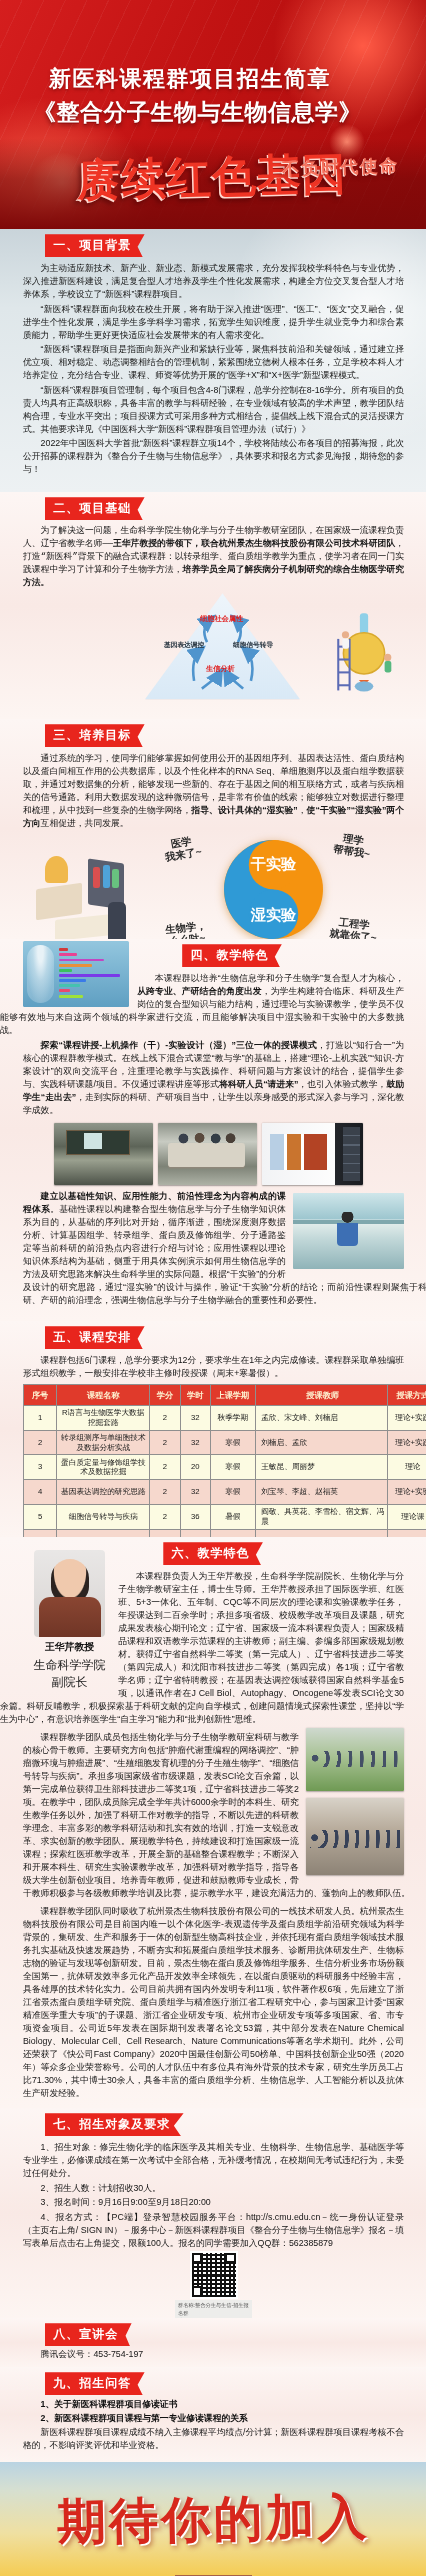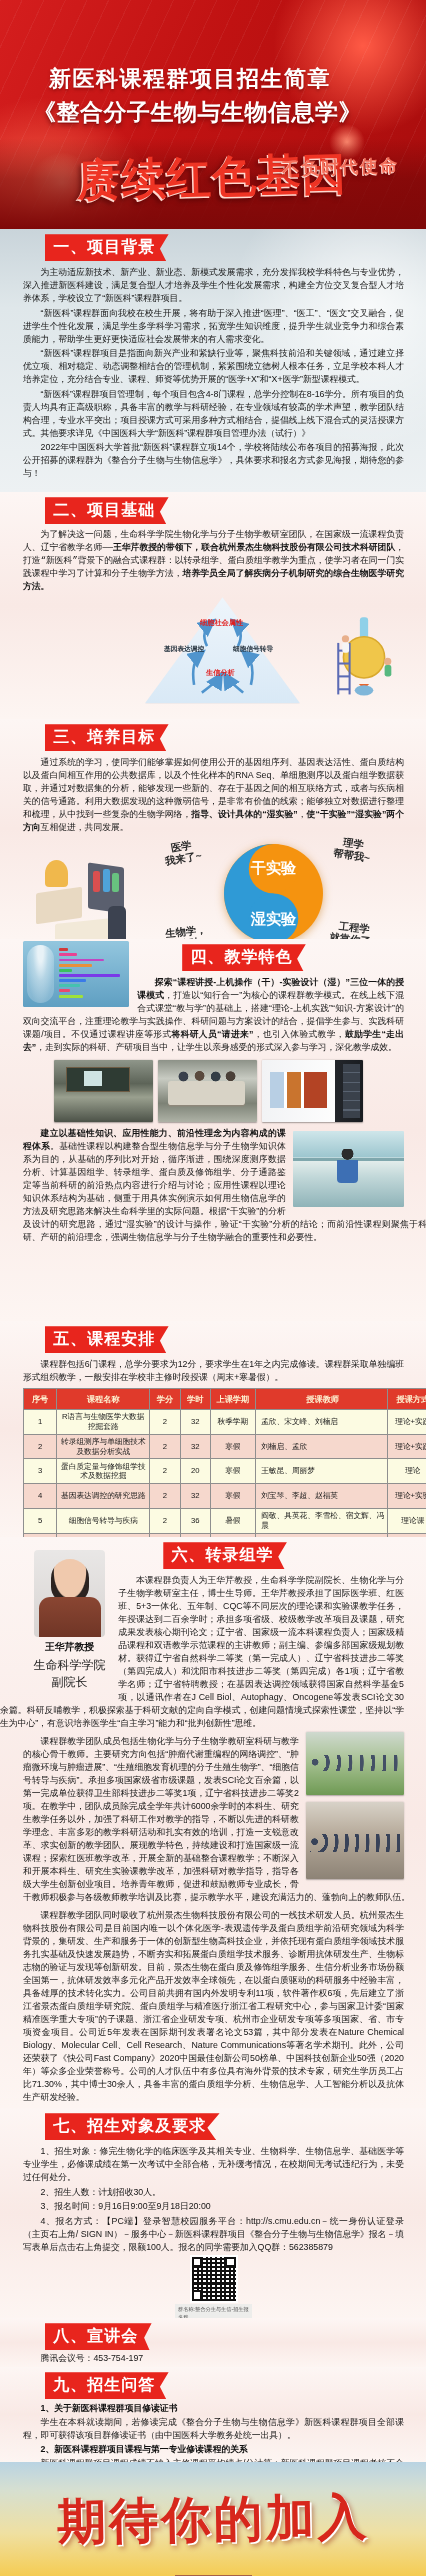--- a/index.html
+++ b/index.html
@@ -35,21 +35,21 @@
   .monu-main{position:absolute;left:77px;top:148px;font-size:44px;font-weight:900;color:#ef3424;
     letter-spacing:1px;transform:rotate(-1.5deg);
     text-shadow:-1.5px 1.5px 0 #ffd9d0,-3.6px 3.6px 5.2px rgba(60,0,0,.6);}
   .monu-sub{position:absolute;right:27px;top:155px;font-size:17.5px;font-weight:900;color:#f4705c;
     letter-spacing:2.1px;transform:rotate(-2deg);text-shadow:-1px 1px 0 #ffe2da,-2.1px 2.6px 4.1px rgba(60,0,0,.5);}
   .bokeh{position:absolute;border-radius:50%;background:radial-gradient(circle,#ff8a70 0%,rgba(255,138,112,0) 70%);}
   .bk1{width:62px;height:62px;left:31px;bottom:15.5px;}
   .bk2{width:36px;height:36px;right:62px;top:124px;}
 
   
-  .badge{display:inline-block;background:#e8251d;color:#fff;font-weight:900;font-size:16px;
+  .badge{display:inline-block;background:#e8251d;color:#fff;font-weight:900;font-size:12px;
     padding:2.6px 13.4px 3.1px 8.2px;letter-spacing:1px;margin:5.2px 0 5.2px 45px;
     clip-path:polygon(0 0,100% 0,93% 55%,98% 100%,0 100%);
     box-shadow:1px 1.5px 2.6px rgba(150,30,20,.35);}
   .para{margin:0 23px;font-size:8.8px;line-height:13px;color:#151515;text-align:justify;text-indent:2em;}
   .para + .para{margin-top:1.5px;}
   .b{font-weight:900;}
 
   .sec1{height:263px;background:linear-gradient(180deg,#c9d4da 0%,#dfe7ea 30%,#edf1f3 100%);}
   .sec1::before{content:"";position:absolute;right:0;top:0;width:196px;height:100%;
     background:radial-gradient(circle at 70% 30%,rgba(255,255,255,.8) 0%,rgba(255,255,255,0) 60%);}
@@ -304,20 +304,21 @@
       <span class="bc-bar" style="left:36px;top:12.4px;width:17.5px;background:#e84393;"></span>
       <span class="bc-bar" style="left:36px;top:17.5px;width:45px;background:#c246c2;"></span>
       <span class="bc-bar" style="left:36px;top:23px;width:33px;background:#e8903a;"></span>
       <span class="bc-bar" style="left:36px;top:28px;width:13.4px;background:#3ac25f;"></span>
       <span class="bc-bar" style="left:36px;top:33px;width:61px;background:#7a3ae8;"></span>
       <span class="bc-bar" style="left:36px;top:38px;width:27px;background:#3a7ae8;"></span>
       <span class="bc-bar" style="left:36px;top:43px;width:20.6px;background:#45c2b0;"></span>
       <span class="bc-bar" style="left:36px;top:48px;width:11.3px;background:#e84a6f;"></span>
       <span class="bc-bar" style="left:36px;top:54px;width:24px;background:#9fe23a;"></span>
     </div>
+    <p class="para" style="margin-left:0;margin-right:23px;"><span>本课程群以培养“生物信息学和分子生物学”复合型人才为核心，</span><span class="b">从跨专业、产研结合的角度出发</span><span>，为学生构建符合临床、科研及生产岗位的复合型知识与能力结构，通过理论与实验课教学，使学员不仅能够有效地与来自这两个领域的科学家进行交流，而且能够解决项目中湿实验和干实验中的大多数挑战。</span></p>
     <p class="para"><span class="b">探索“课程讲授-上机操作（干）-实验设计（湿）”三位一体的授课模式</span><span>，打造以“知行合一”为核心的课程群教学模式。在线上线下混合式课堂“教与学”的基础上，搭建“理论-上机实践”“知识-方案设计”的双向交流平台，注重理论教学与实践操作、科研问题与方案设计的结合，提倡学生参与、实践科研课题/项目。不仅通过课程讲座等形式</span><span class="b">将科研人员“请进来”</span><span>，也引入体验式教学，</span><span class="b">鼓励学生“走出去”</span><span>，走到实际的科研、产研项目当中，让学生以亲身感受的形式深入参与学习，深化教学成效。</span></p>
     <div class="p-row">
       <div class="photo ph1"></div>
       <div class="photo ph2"></div>
       <div class="photo ph3"></div>
     </div>
     <div class="labphoto"></div>
     <p class="para" style="margin-right:0;"><span class="b">建立以基础性知识、应用性能力、前沿性理念为内容构成的课程体系</span><span>。基础性课程以构建整合型生物信息学与分子生物学知识体系为目的，从基础的序列比对开始，循序渐进，围绕深度测序数据分析、计算基因组学、转录组学、蛋白质及修饰组学、分子通路鉴定等当前科研的前沿热点内容进行介绍与讨论；应用性课程以理论知识体系结构为基础，侧重于用具体实例演示如何用生物信息学的方法及研究思路来解决生命科学里的实际问题。根据“干实验”的分析及设计的研究思路，通过“湿实验”的设计与操作，验证“干实验”分析的结论；而前沿性课程则聚焦于科研、产研的前沿理念，强调生物信息学与分子生物学融合的重要性和必要性。</span></p>
   </div>
 
@@ -389,21 +390,21 @@
             <td>44</td>
             <td>春季学期</td>
             <td>王华芹、赵福英、王佳美</td>
             <td>理论+实验</td>
           </tr>
         </tbody>
       </table>
   </div>
 
   <div class="sec sec6 mid">
-    <div class="badge">六、转录组学</div>
+    <div class="badge">六、教学特色</div>
     <div class="portrait-wrap">
       <div class="portrait"></div>
       <div class="cap1">王华芹教授</div>
       <div class="cap2">生命科学学院副院长</div>
     </div>
     <p class="para" style="margin-left:0;">本课程群负责人为王华芹教授，生命科学学院副院长、生物化学与分子生物学教研室主任，博士生导师。王华芹教授承担了国际医学班、红医班、5+3一体化、五年制、CQC等不同层次的理论课和实验课教学任务，年授课达到二百余学时；承担多项省级、校级教学改革项目及课题，研究成果发表核心期刊论文；辽宁省、国家级一流本科课程负责人；国家级精品课程和双语教学示范课程的主讲教师；副主编、参编多部国家级规划教材。获得辽宁省自然科学二等奖（第一完成人）、辽宁省科技进步二等奖（第四完成人）和沈阳市科技进步二等奖（第四完成）各1项；辽宁省教学名师；辽宁省特聘教授；在基因表达调控领域获得国家自然科学基金5项，以通讯作者在J Cell Biol、Autophagy、Oncogene等发表SCI论文30余篇。科研反哺教学，积极探索基于科研文献的定向自学模式，创建问题情境式探索性课堂，坚持以“学生为中心”，有意识培养医学生“自主学习”能力和“批判创新性”思维。</p>
     <div class="team-photos">
       <div class="tp tp1"></div>
       <div class="tp tp2"></div>
     </div>
@@ -432,21 +433,20 @@
   </div>
 
   <div class="sec sec8 mid">
     <div class="badge" style="margin-bottom:2.1px;">八、宣讲会</div>
     <p class="para">腾讯会议号：453-754-197</p>
   </div>
 
   <div class="sec sec9 mid">
     <div class="badge" style="margin-bottom:2.1px;">九、招生问答</div>
     <div class="qa-title">1、关于新医科课程群项目修读证书</div>
-    <p class="para">学生在本科就读期间，若修读完成《整合分子生物与生物信息学》新医科课程群项目全部课程，即可获得该项目群修读证书（由中国医科大学教务处统一出具）。</p>
     <div class="qa-title">2、新医科课程群项目课程与第一专业修读课程的关系</div>
     <p class="para">新医科课程群项目课程成绩不纳入主修课程平均绩点/分计算；新医科课程群项目课程考核不合格的，不影响评奖评优和毕业资格。</p>
   </div>
 
   <div class="footer sec">
     <div class="slogan">期待你的加入</div>
     <div class="skyline">
 
       <div class="main-bld">
         <span class="col"></span>

